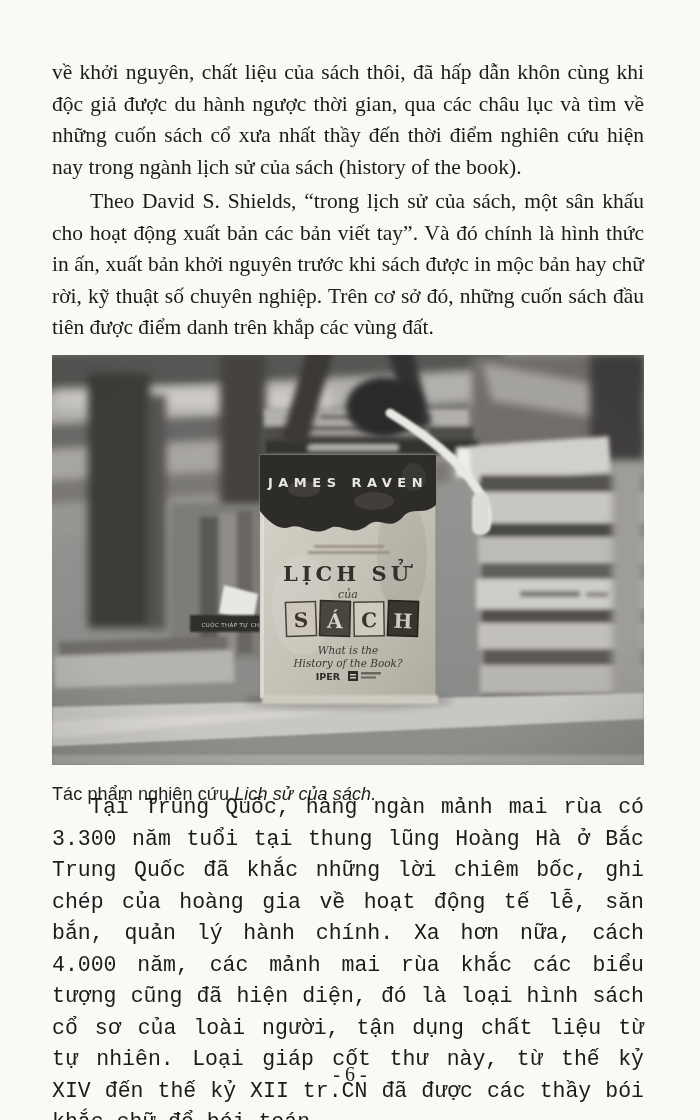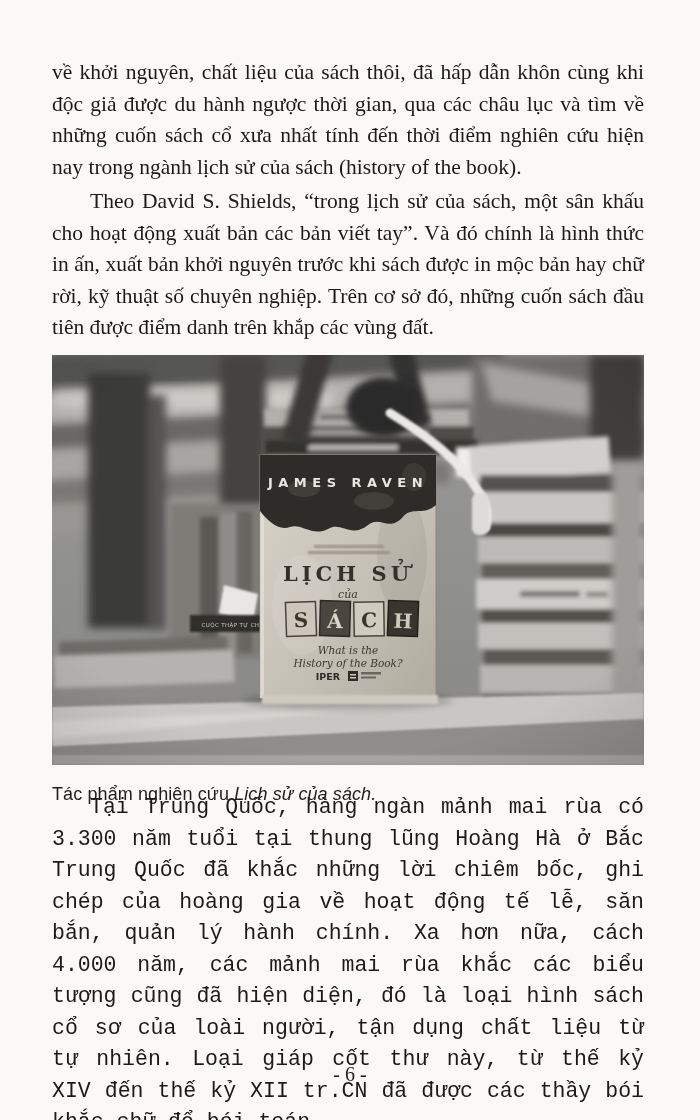--- a/index.html
+++ b/index.html
@@ -35,21 +35,21 @@
   }
   .svg-sans{font-family:"DejaVu Sans", sans-serif;}
   .svg-serif{font-family:"DejaVu Serif", serif;}
   .svg-script{font-family:"DejaVu Serif", serif;font-style:italic;}
 </style>
 </head>
 <body>
 
 <div class="page">
 
-  <p class="body-par" id="par1">về khởi nguyên, chất liệu của sách thôi, đã hấp dẫn khôn cùng khi độc giả được du hành ngược thời gian, qua các châu lục và tìm về những cuốn sách cổ xưa nhất tính đến thời điểm nghiên cứu hiện nay trong ngành lịch sử của sách (history of the book).</p>
+  <p class="body-par" id="par1">về khởi nguyên, chất liệu của sách thôi, đã hấp dẫn khôn cùng khi độc giả được du hành ngược thời gian, qua các châu lục và tìm về những cuốn sách cổ xưa nhất thầy đến thời điểm nghiên cứu hiện nay trong ngành lịch sử của sách (history of the book).</p>
 
   <p class="body-par" id="par2">Theo David S. Shields, “trong lịch sử của sách, một sân khấu cho hoạt động xuất bản các bản viết tay”. Và đó chính là hình thức in ấn, xuất bản khởi nguyên trước khi sách được in mộc bản hay chữ rời, kỹ thuật số chuyên nghiệp. Trên cơ sở đó, những cuốn sách đầu tiên được điểm danh trên khắp các vùng đất.</p>
 
   <div class="photo-wrap">
     <svg width="592" height="410" viewBox="0 0 592 410">
       <defs>
         <linearGradient id="bgGrad" x1="0" y1="0" x2="0" y2="1">
           <stop offset="0" stop-color="#9a9a98"></stop>
             <stop offset="1" stop-color="#878785"></stop>
         </linearGradient>

